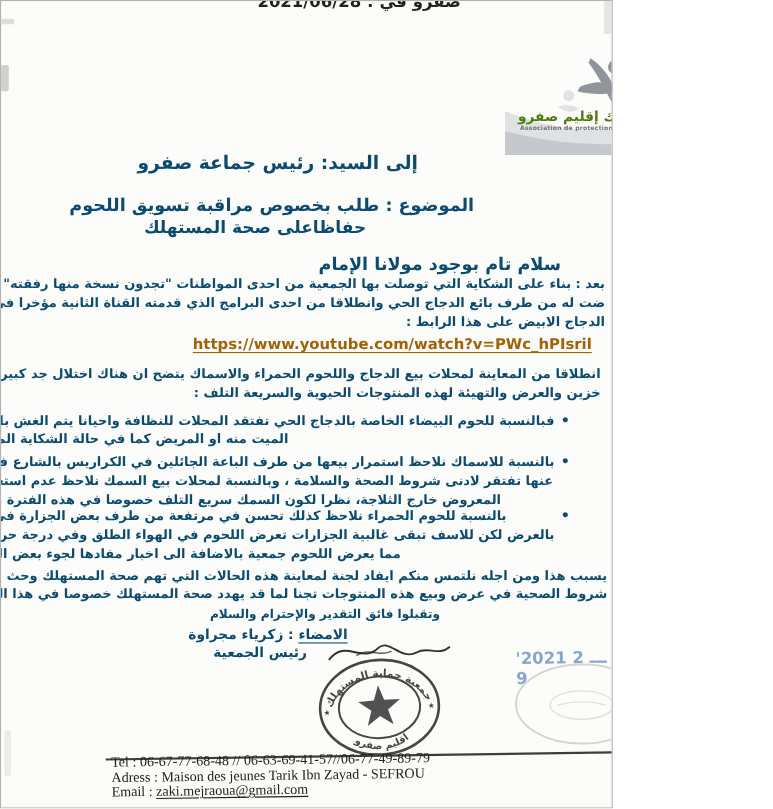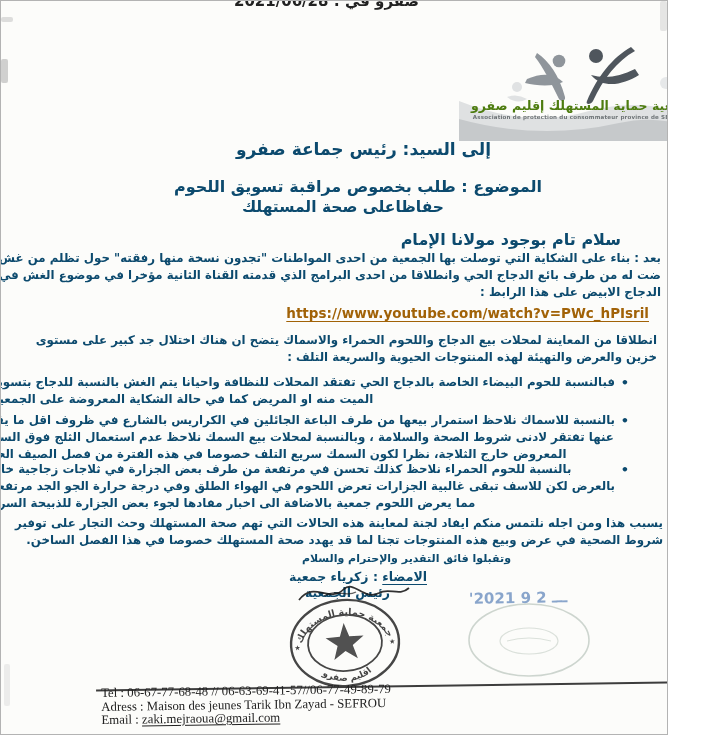--- a/index.html
+++ b/index.html
@@ -1,19 +1,19 @@
 <!DOCTYPE html>
 <html lang="ar"><head>
 <meta charset="utf-8">
 <style>
   * { margin:0; padding:0; box-sizing:border-box; }
   html,body { background:#ffffff; }
   body { width:703px; height:735px; font-family:"DejaVu Sans", sans-serif; }
   .page {
-    position:relative; width:668px; height:735px; overflow:hidden;
+    position:relative; width:557px; height:735px; overflow:hidden;
     background:#fcfcfa; border:1px solid #b3b3b3; color:#1a1a1a;
   }
   .ar { direction:rtl; font-weight:700; color:#0c4a6e; white-space:nowrap; }
   .abs { position:absolute; }
 
   
   .date-line { left:233px; top:-9px; font-size:15px; letter-spacing:1px; color:#222; }
 
   
   .logo-box { left:458px; top:40px; width:242px; height:100px; }
@@ -139,21 +139,21 @@
   </div>
 
   <div class="abs ar bodyline closing">
     <div>يسبب هذا ومن اجله نلتمس منكم ايفاد لجنة لمعاينة هذه الحالات التي تهم صحة المستهلك وحث التجار على توفير</div>
     <div>شروط الصحية في عرض وبيع هذه المنتوجات تجنا لما قد يهدد صحة المستهلك خصوصا في هذا الفصل الساخن.</div>
   </div>
 
   <div class="abs ar salutation">وتقبلوا فائق التقدير والإحترام والسلام</div>
 
   <div class="abs ar signature">
-    <span class="lbl">الامضاء</span><span> : زكرياء جمعية</span>
+    <span class="lbl">الامضاء</span><span> : زكرياء مجراوة</span>
   </div>
   <div class="abs ar sig-title">رئيس الجمعية</div>
 
   <svg class="abs scribble" width="120" height="40" viewBox="0 0 120 40">
     <path d="M5,26 C20,6 35,30 50,15 C60,6 70,27 85,19 C95,13 105,23 115,14" stroke="#1c1c1c" stroke-width="1.7" fill="none" opacity=".9"></path>
     <path d="M30,22 C42,14 52,24 62,18" stroke="#1c1c1c" stroke-width="1.3" fill="none" opacity=".7"></path>
   </svg>
 
   <div class="abs date-stamp">'2021 ـــ 2 9</div>
 

